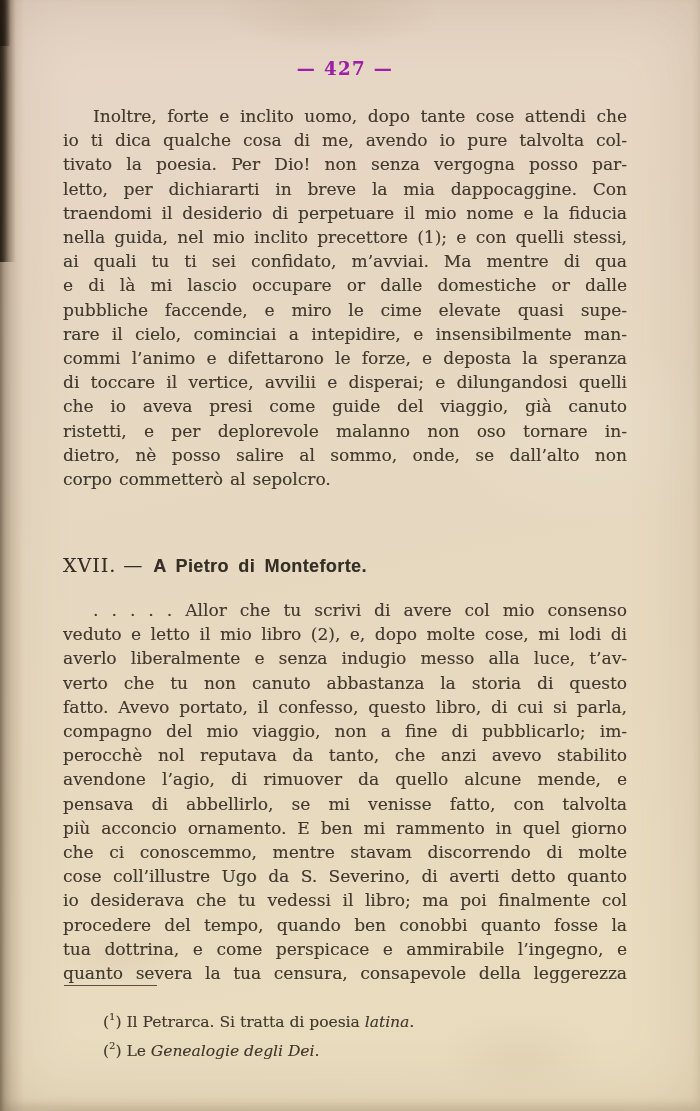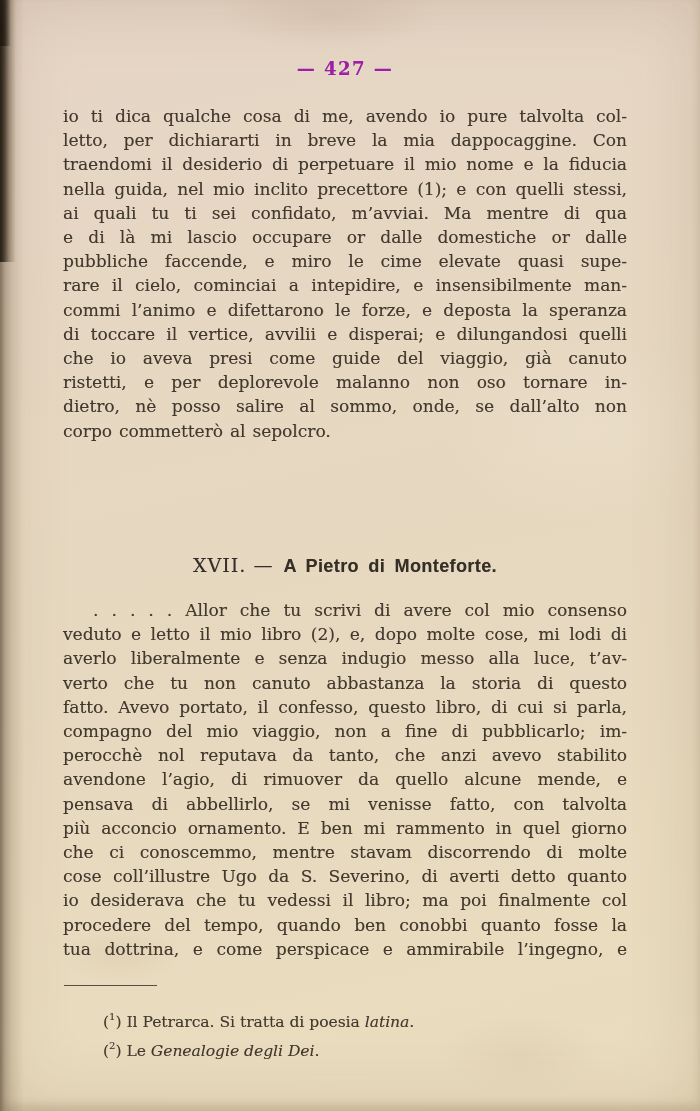--- a/index.html
+++ b/index.html
@@ -47,21 +47,21 @@
 
   .para { position: absolute; left: 63px; width: 564px; font-size: 17px; line-height: 24.2px; word-spacing: 1.5px; }
   #para1 { top: 104px; }
   #para2 { top: 598px; }
   .line { text-align: justify; text-align-last: justify; white-space: normal; }
   .line.first { text-indent: 30px; }
   #para1 .line.last { text-align-last: left; }
 
   .heading {
     position: absolute; top: 550px; left: 63px; width: 564px;
-    margin: 0; text-align: center; font-weight: normal;
+    margin: 0; font-weight: normal;
     color: #342e26; text-shadow: 0.3px 0.3px 0.6px rgba(60,50,40,0.4);
   }
   .heading .numeral {
     font-family: "DejaVu Serif", serif;
     font-size: 19px; letter-spacing: 1px; margin-right: 10px;
   }
   .heading .title {
     font-family: "Liberation Sans", sans-serif;
     font-size: 18px; font-weight: 700; letter-spacing: 0.4px; word-spacing: 4px;
   }
@@ -80,21 +80,23 @@
 </style>
 </head>
 <body>
 
 <div class="gutter"></div>
 <div class="gutter-top"></div>
 
 <div class="pagenum">— 427 —</div>
 
 <div id="para1" class="para ink">
+    <div class="line first">Inoltre, forte e inclito uomo, dopo tante cose attendi che</div>
     <div class="line">io ti dica qualche cosa di me, avendo io pure talvolta col-</div>
+    <div class="line">tivato la poesia. Per Dio! non senza vergogna posso par-</div>
     <div class="line">letto, per dichiararti in breve la mia dappocaggine. Con</div>
     <div class="line">traendomi il desiderio di perpetuare il mio nome e la fiducia</div>
     <div class="line">nella guida, nel mio inclito precettore (1); e con quelli stessi,</div>
     <div class="line">ai quali tu ti sei confidato, m’avviai. Ma mentre di qua</div>
     <div class="line">e di là mi lascio occupare or dalle domestiche or dalle</div>
     <div class="line">pubbliche faccende, e miro le cime elevate quasi supe-</div>
     <div class="line">rare il cielo, cominciai a intepidire, e insensibilmente man-</div>
     <div class="line">commi l’animo e difettarono le forze, e deposta la speranza</div>
     <div class="line">di toccare il vertice, avvilii e disperai; e dilungandosi quelli</div>
     <div class="line">che io aveva presi come guide del viaggio, già canuto</div>
@@ -116,20 +118,21 @@
     <div class="line">compagno del mio viaggio, non a fine di pubblicarlo; im-</div>
     <div class="line">perocchè nol reputava da tanto, che anzi avevo stabilito</div>
     <div class="line">avendone l’agio, di rimuover da quello alcune mende, e</div>
     <div class="line">pensava di abbellirlo, se mi venisse fatto, con talvolta</div>
     <div class="line">più acconcio ornamento. E ben mi rammento in quel giorno</div>
     <div class="line">che ci conoscemmo, mentre stavam discorrendo di molte</div>
     <div class="line">cose coll’illustre Ugo da S. Severino, di averti detto quanto</div>
     <div class="line">io desiderava che tu vedessi il libro; ma poi finalmente col</div>
     <div class="line">procedere del tempo, quando ben conobbi quanto fosse la</div>
     <div class="line">tua dottrina, e come perspicace e ammirabile l’ingegno, e</div>
+    <div class="line last">quanto severa la tua censura, consapevole della leggerezza</div>
   </div>
 
 <div class="fnsep"></div>
 
 <div class="footnotes ink">
   <div class="footnote">
     <span class="fn-marker"><span>(</span><sup>1</sup><span>)</span></span><span> Il Petrarca. Si tratta di poesia </span><i>latina</i><span>.</span>
   </div>
   <div class="footnote">
     <span class="fn-marker"><span>(</span><sup>2</sup><span>)</span></span><span> Le </span><i>Genealogie degli Dei</i><span>.</span>

